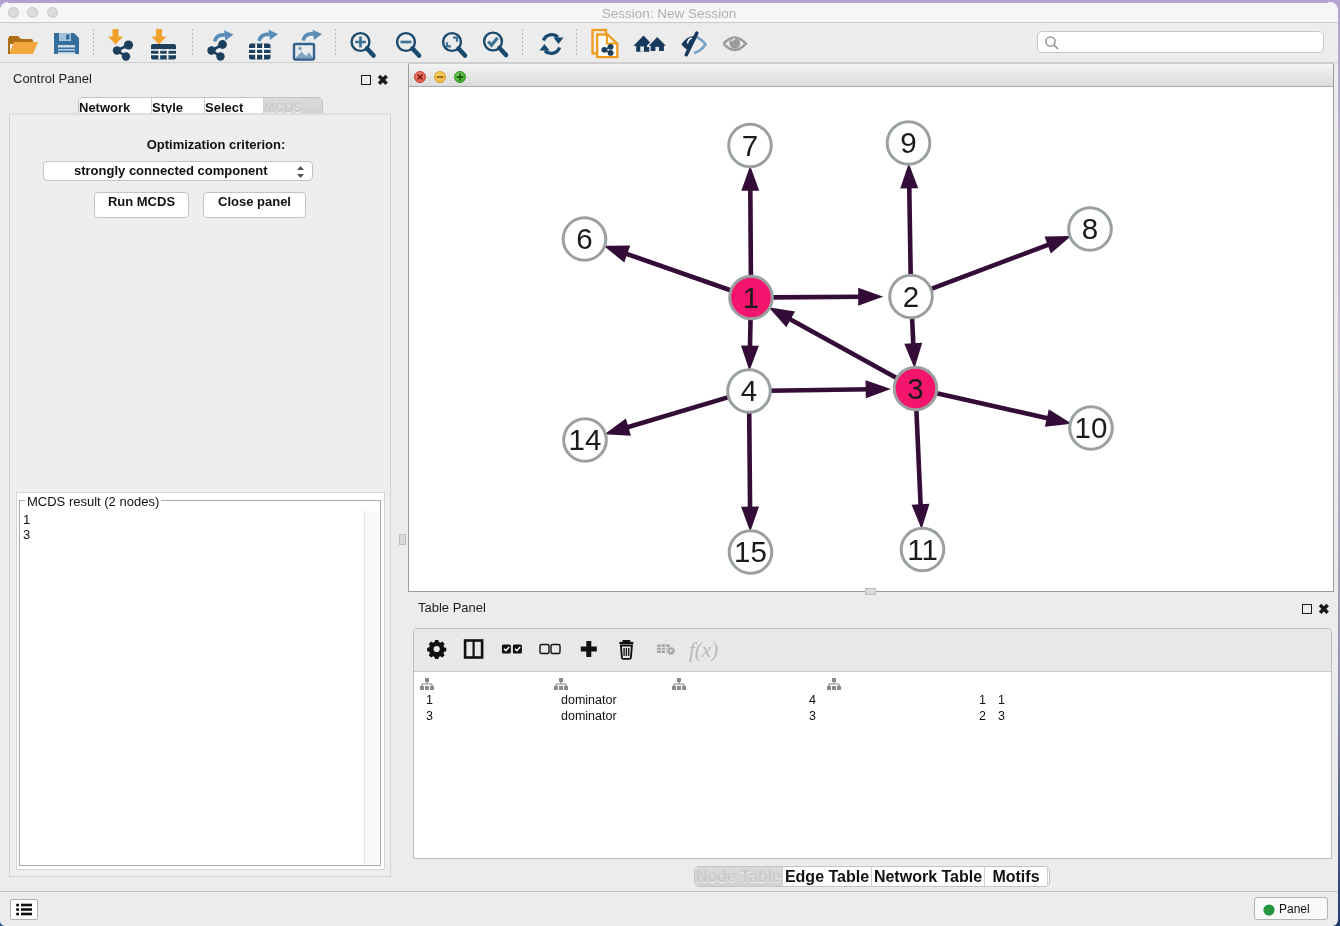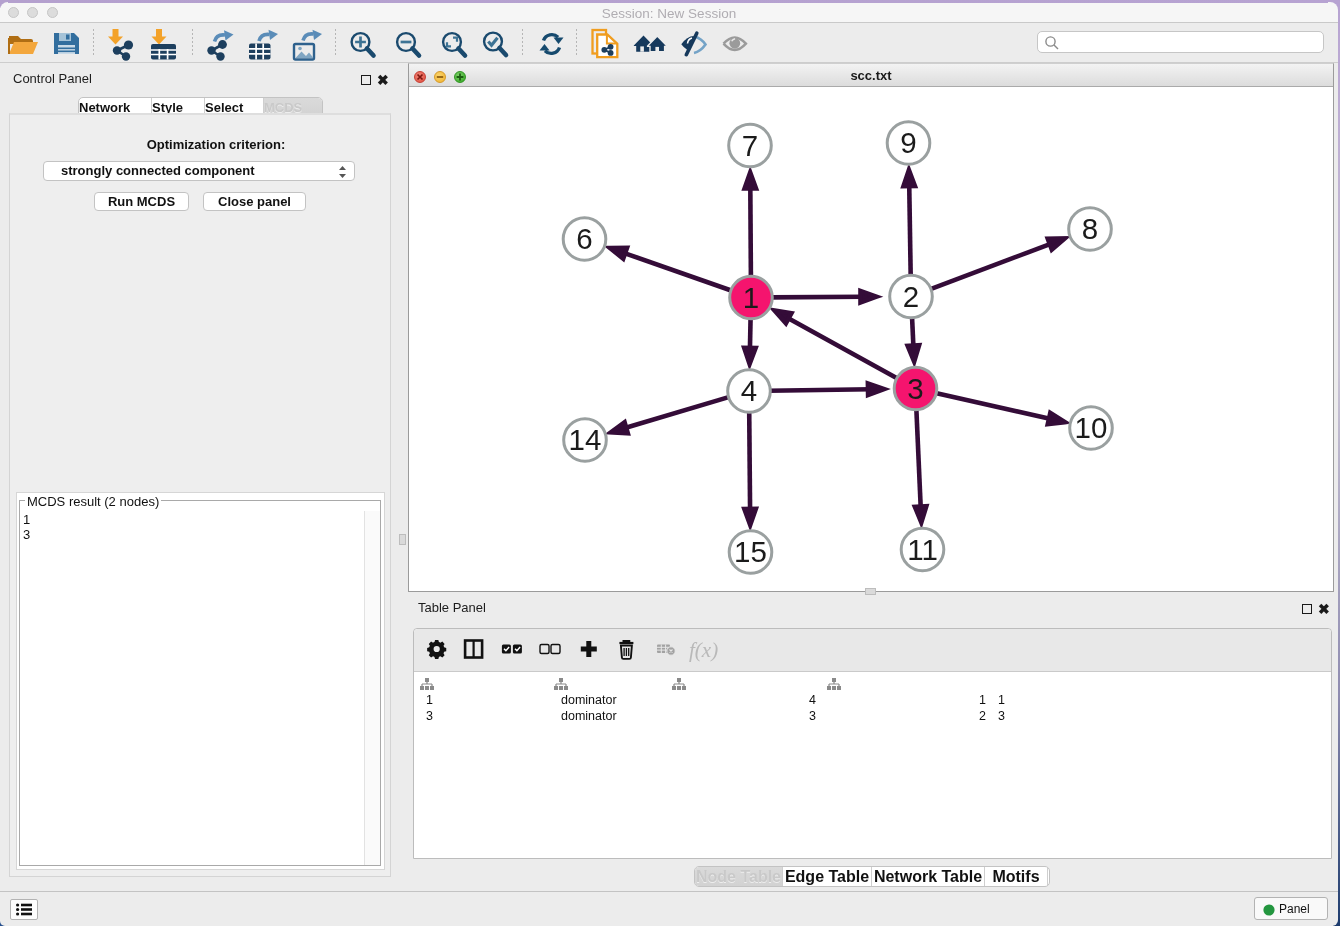--- a/index.html
+++ b/index.html
@@ -27,22 +27,22 @@
   #search { left:1037px; top:31px; width:287px; height:22px; background:#fff; border:1px solid #c6c6c6; border-radius:5px; }
   
   #cp-title { left:13px; top:71px; font-size:13px; color:#1d1d1d; }
   .float-ico { width:10px; height:10px; border:1.6px solid #1a1a1a; background:transparent; }
   .x-ico { font-size:14px; font-weight:bold; color:#1a1a1a; line-height:10px; }
   #cp-tabs { left:78px; top:97px; width:245px; height:21px; background:#fff; border:1px solid #c3c3c3; border-radius:5px; display:flex; overflow:hidden; }
   #cp-tabs .seg { flex:none; text-align:left; font-size:13px; font-weight:bold; color:#111; line-height:19px; border-right:1px solid #cfcfcf; }
   #cp-tabs .seg:last-child { border-right:none; background:linear-gradient(#dadada,#d2d2d2); color:#c9c9c9; font-weight:bold; text-shadow:0 1px 0 #eee; }
   #cp-pane { left:9px; top:113px; width:382px; height:764px; background:#eeeeee; border:1px solid #d4d4d4; border-top:2px solid #dedede; }
   #opt-label { left:9px; top:137px; width:382px; text-align:center; font-size:13px; font-weight:bold; color:#111;margin-left:16px; }
-  #dropdown { left:43px; top:161px; width:312px; height:20px; background:#fff; border:1px solid #c3c3c3; border-radius:4px; font-size:13px; font-weight:bold; color:#111; line-height:18px; padding-left:17px; }
-  .btn { height:19px; background:#fff; border:1px solid #c3c3c3; border-radius:4px; font-size:13px; font-weight:bold; color:#111; text-align:center; line-height:17px; }
+  #dropdown { left:43px; top:161px; width:270px; height:20px; background:#fff; border:1px solid #c3c3c3; border-radius:4px; font-size:13px; font-weight:bold; color:#111; line-height:18px; padding-left:30px; }
+  .btn { height:26px; background:#fff; border:1px solid #c3c3c3; border-radius:4px; font-size:13px; font-weight:bold; color:#111; text-align:center; line-height:17px; }
   #fs-white { left:16px; top:492px; width:369px; height:378px; background:#fff; border:1px solid #d6d6d6; }
   #fieldset { left:19px; top:500px; width:362px; height:366px; border:1px solid #a9a9a9; }
   #fs-legend { left:25px; top:494px; background:#fff; padding:0 2px; font-size:13px; color:#111; }
   #fs-scroll { left:364px; top:511px; width:16px; height:354px; background:#fafafa; border-left:1px solid #e2e2e2; }
   .fs-val { left:23px; font-size:13px; color:#111; }
   
   #vdiv-handle { left:399px; top:534px; width:7px; height:11px; background:#dadada; border:1px solid #bdbdbd; }
   #hdiv-handle { left:865px; top:588px; width:11px; height:7px; background:#dadada; border:1px solid #bdbdbd; }
   
   #netwin { left:408px; top:63px; width:926px; height:529px; background:#fff; border:1px solid #9b9b9b; border-top:1px solid #cfcfcf; }
@@ -243,21 +243,20 @@
  <div class="abs mac-btn" style="left:24.5px; background:radial-gradient(circle at 40% 35%,#fbd36a,#f0b22e); border:1px solid #d59a28;">
    <svg width="10" height="10" viewBox="0 0 10 10" style="position:absolute;left:0;top:0;">
         <path d="M1.8 5 h6.4" stroke="#8e5f11" stroke-width="1.8"></path>
       </svg>
  </div>
  <div class="abs mac-btn" style="left:44.5px; background:radial-gradient(circle at 40% 35%,#7ed06a,#2fa41e); border:1px solid #2f9422;">
    <svg width="10" height="10" viewBox="0 0 10 10" style="position:absolute;left:0;top:0;">
         <path d="M5 1.6 v6.8 M1.6 5 h6.8" stroke="#1c5e12" stroke-width="1.8"></path>
       </svg>
  </div>
- <div class="abs" id="nw-title">scc.txt</div>
 </div>
 
 <svg class="abs" style="left:409px; top:87px;" width="924" height="504" viewBox="409 87 924 504">
  <g stroke="#340c38" stroke-width="4.6" fill="#340c38">
   <line x1="750.9" y1="278.0" x2="750.3" y2="185.5"></line>
   <polygon points="750.2,172.5 756.0,188.5 744.6,188.5"></polygon>
   <line x1="732.6" y1="291.0" x2="622.2" y2="252.3"></line>
   <polygon points="610.0,248.0 627.0,247.9 623.2,258.6"></polygon>
   <line x1="770.5" y1="297.4" x2="863.5" y2="296.8"></line>
   <polygon points="876.5,296.7 860.5,302.5 860.5,291.1"></polygon>

